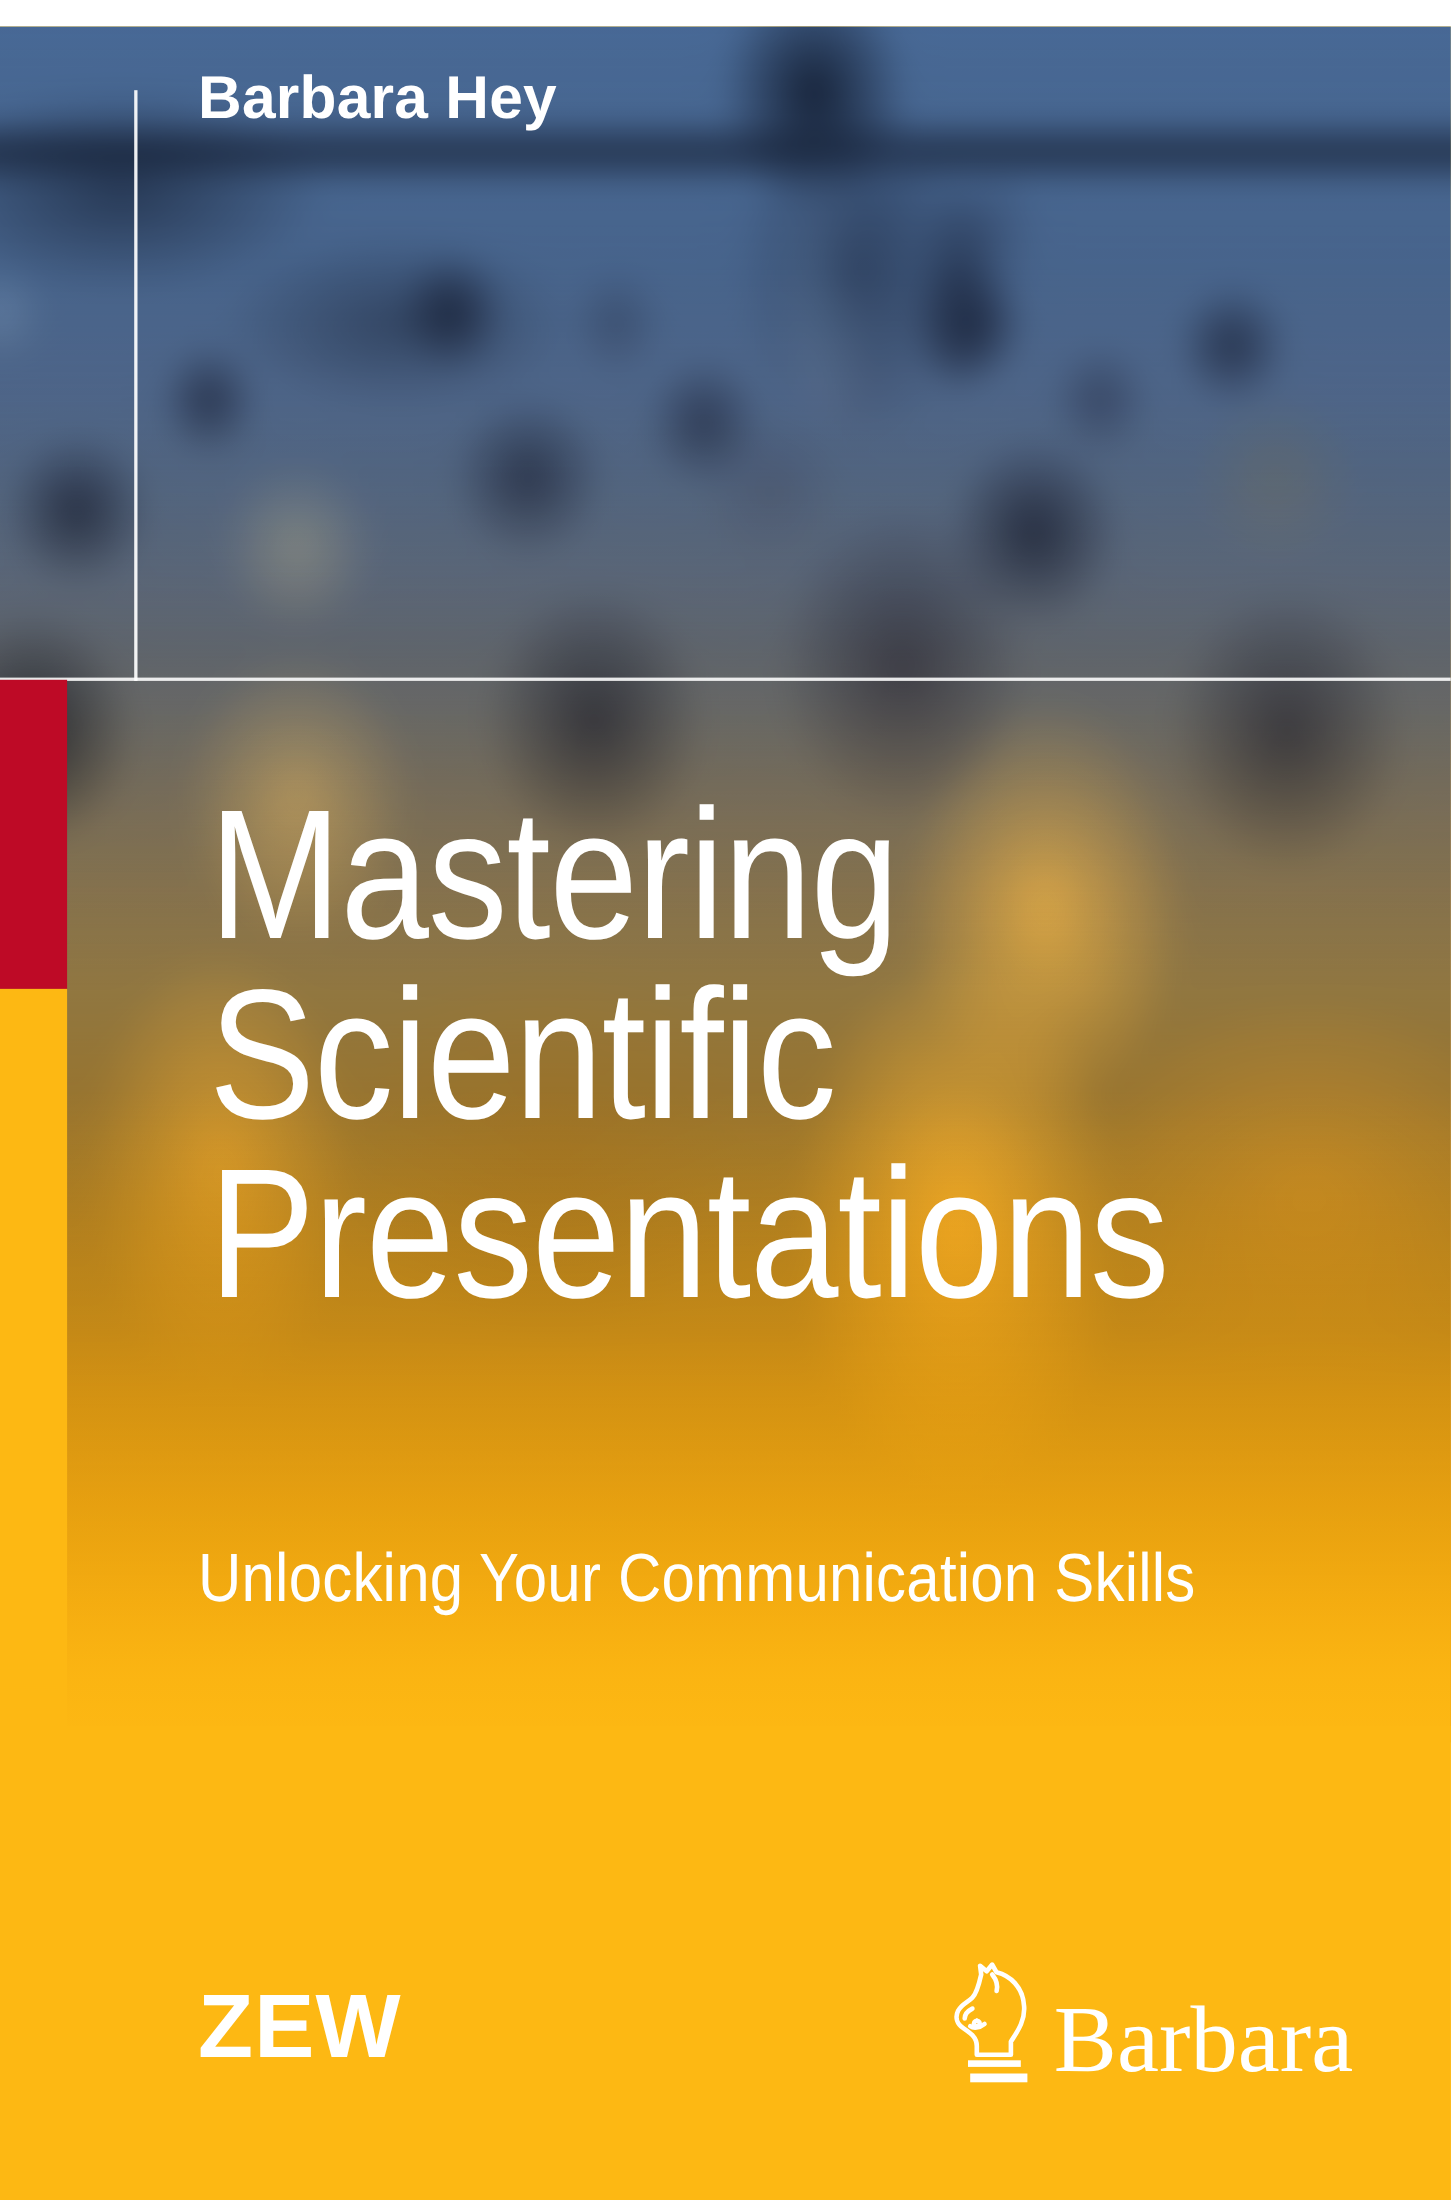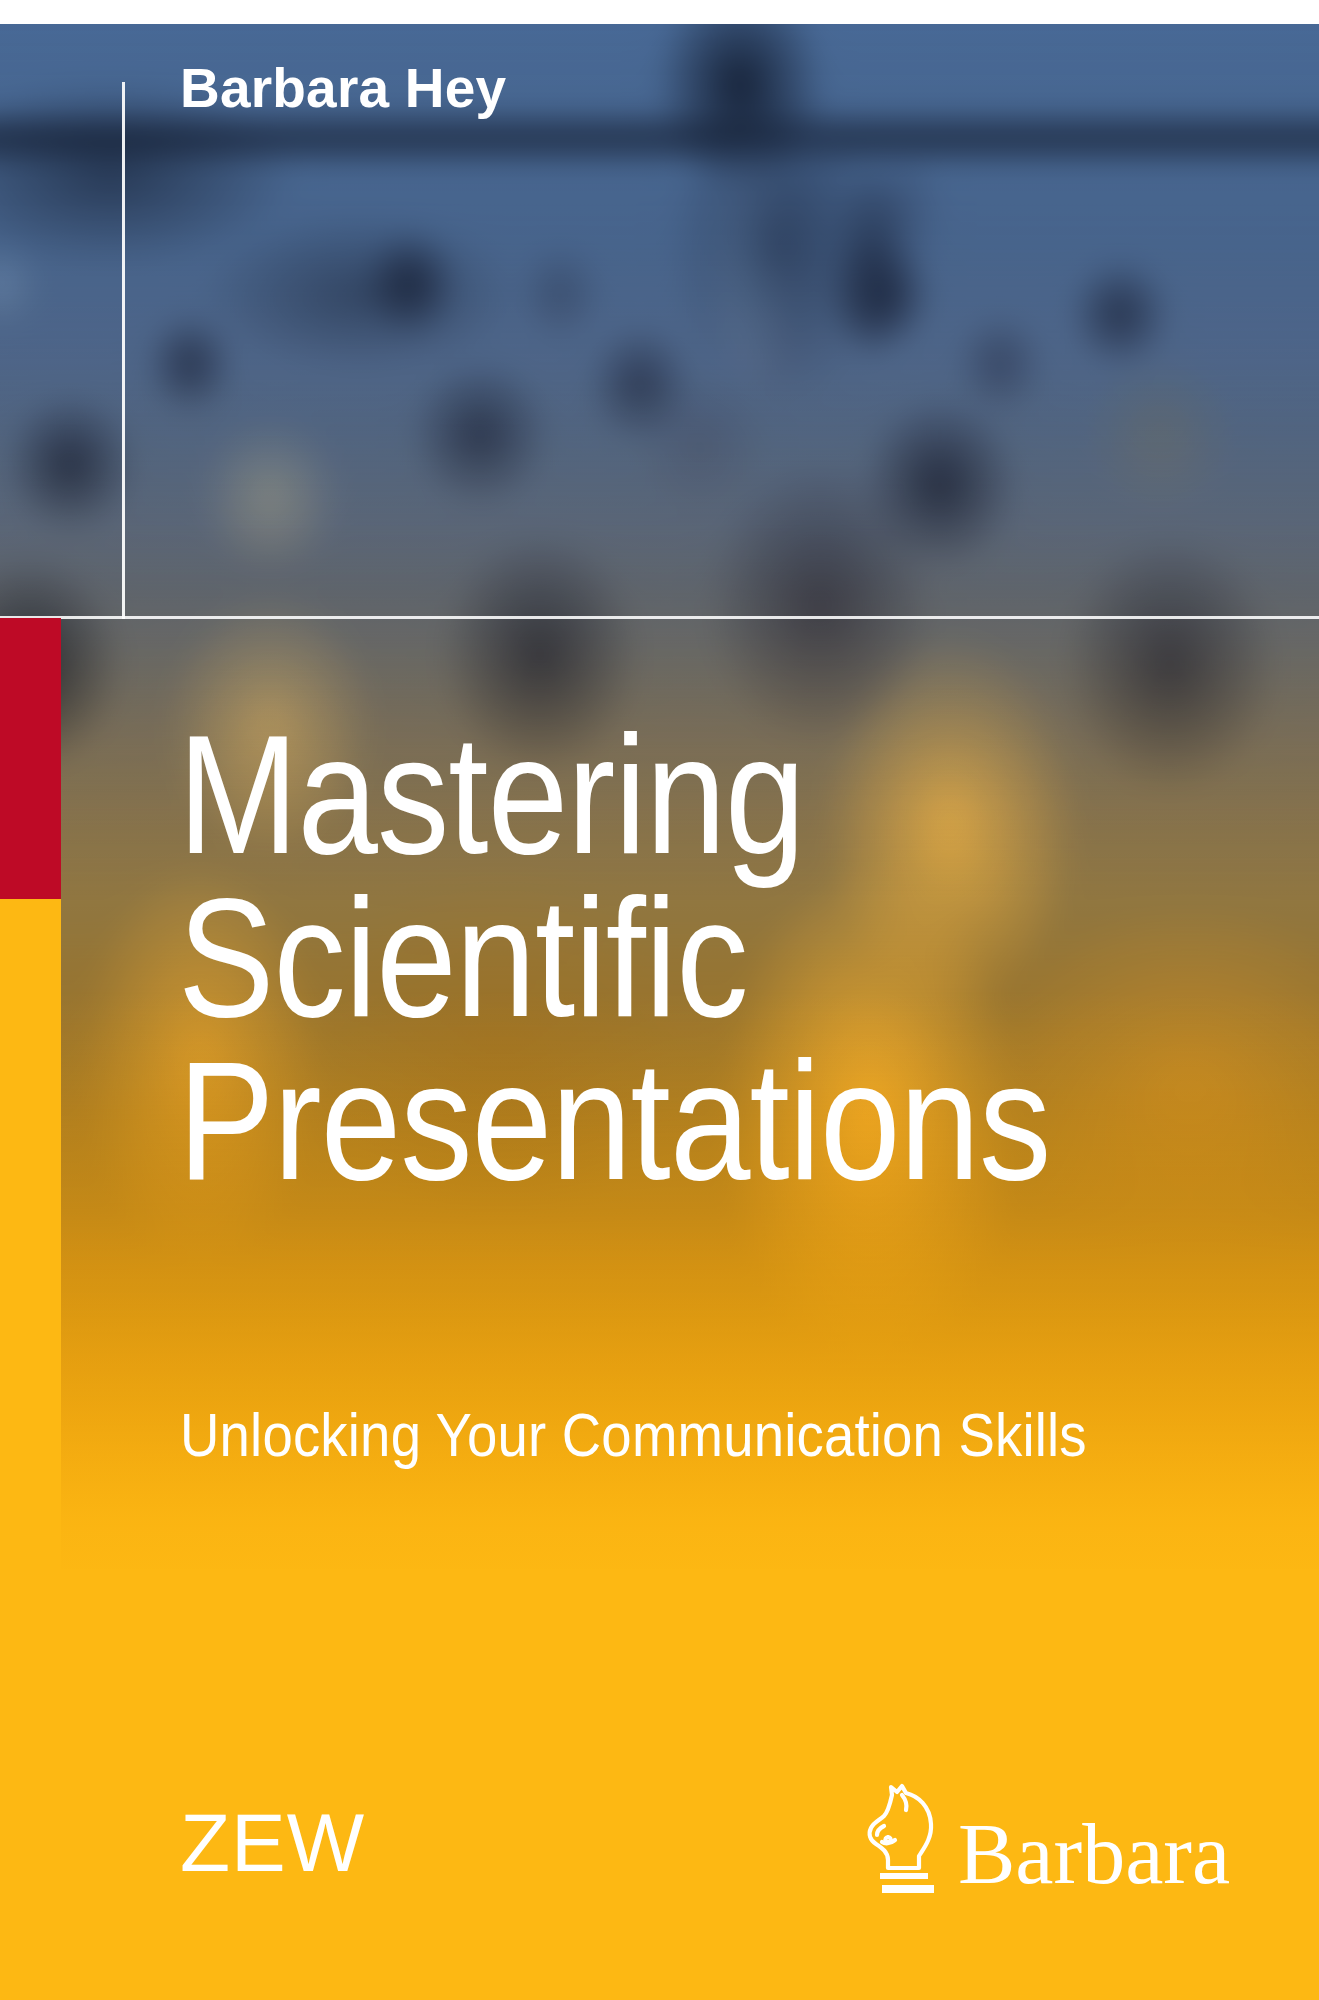--- a/index.html
+++ b/index.html
@@ -163,21 +163,21 @@
     font-size: 55px;
     font-weight: 600;
     letter-spacing: .2px;
     color: #ffffff;
     line-height: 1.05;
     white-space: nowrap;
   }
 
   .title-block {
     position: absolute;
-    left: 178px; top: 690px;
+    left: 190px; top: 690px;
     width: 1120px;
   }
   .title-line {
     color: #ffffff;
     font-size: 168px;
     font-weight: 400;
     line-height: 0.97;
     letter-spacing: -1px;
     white-space: nowrap;
     transform: scaleX(0.86);
@@ -195,21 +195,21 @@
     transform: scaleX(0.88);
     transform-origin: left center;
   }
 
   
   .zew-logo {
     position: absolute;
     left: 180px; top: 1778px;
     color: #ffffff;
     font-size: 82px;
-    font-weight: 400;
+    font-weight: 700;
     letter-spacing: 1px;
     line-height: 1;
   }
 
   .springer-logo {
     position: absolute;
     left: 862px; top: 1758px;
     display: flex;
     align-items: flex-end;
     gap: 18px;

